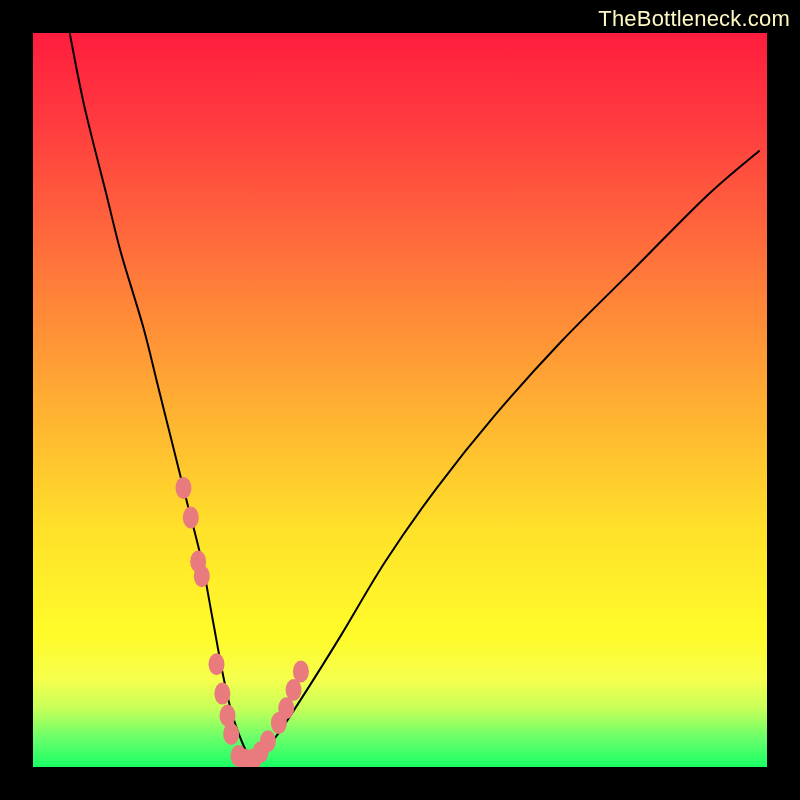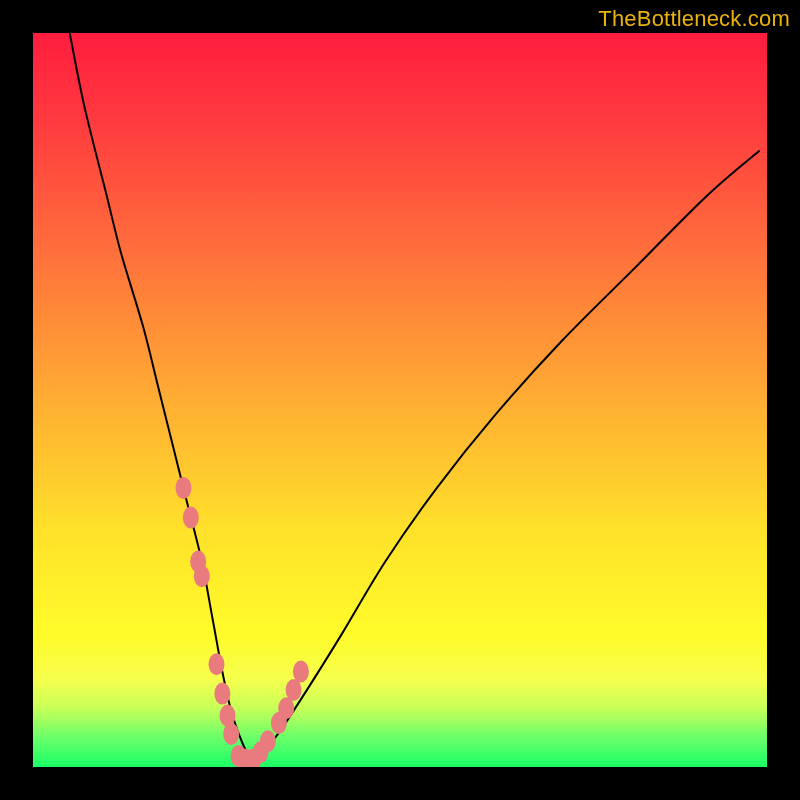--- a/index.html
+++ b/index.html
@@ -43,21 +43,21 @@
     position: absolute;
     left: 0;
     top: 0;
     width: 734px;
     height: 734px;
   }
   .watermark {
     position: absolute;
     top: 6px;
     right: 10px;
-    color: #eab308;
+    color: #fef9c3;
     font-size: 22px;
     font-weight: 500;
     letter-spacing: 0.2px;
     user-select: none;
   }
   .curve-path {
     fill: none;
     stroke: #000;
     stroke-width: 2;
   }

